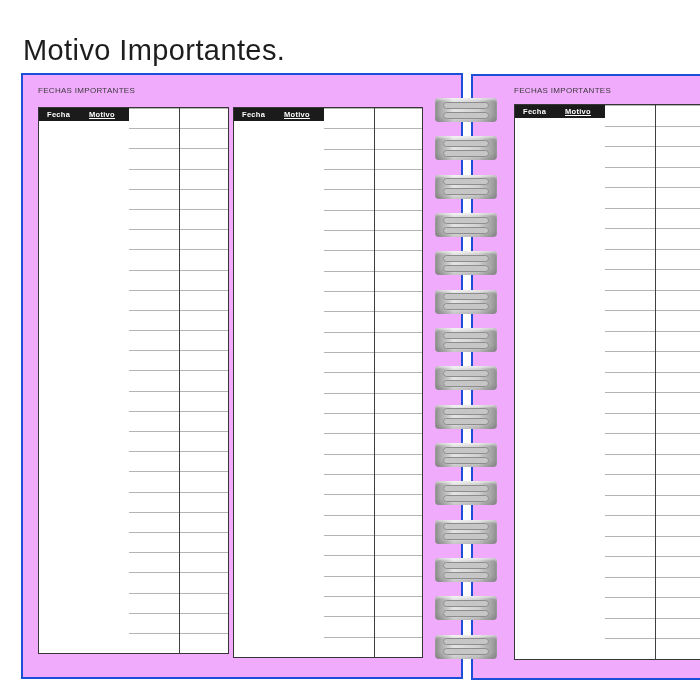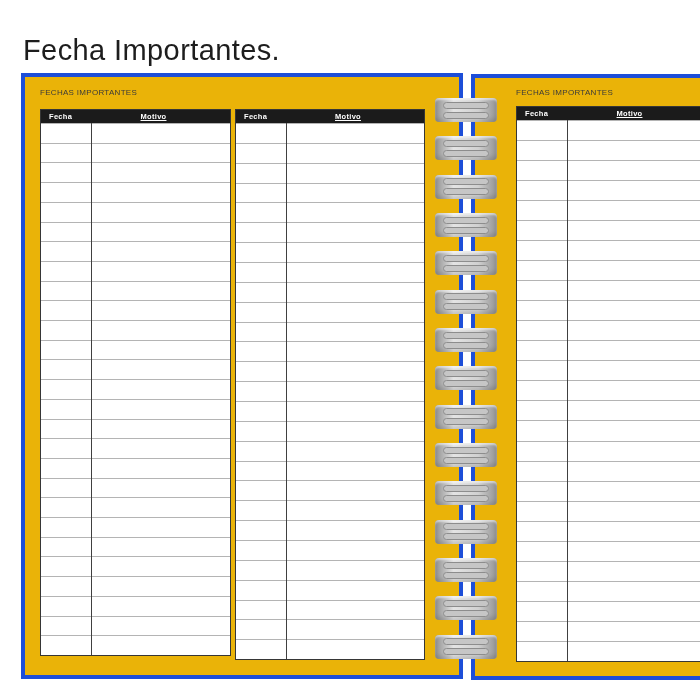--- a/index.html
+++ b/index.html
@@ -7,35 +7,35 @@
     width:700px;height:700px;position:relative;overflow:hidden;
     background:#ffffff;
     font-family:"Liberation Sans",sans-serif;
   }
   .title{
     position:absolute;left:23px;top:13px;
     font-size:29px;font-weight:300;line-height:1.3;
     letter-spacing:0.4px;color:#1d1d1d;
   }
   .page{
-    position:absolute;background:#eab308;box-sizing:border-box;
-    border:4px solid #1d4ed8;
+    position:absolute;background:#f0abfc;box-sizing:border-box;
+    border:2px solid #1d4ed8;
   }
   .page.left{left:21px;top:73px;width:442px;height:606px;}
   .page.right{left:471px;top:74px;width:236px;height:606px;border-right:none;}
   .page-label{
     position:absolute;font-size:8px;letter-spacing:0.3px;color:#3a3a3a;
     line-height:9px;white-space:nowrap;
   }
   .page.left .page-label{left:15px;top:11px;}
   .page.right .page-label{left:41px;top:10px;}
   .table{
     position:absolute;box-sizing:border-box;background:#ffffff;
     border:1px solid #363636;
-    display:flex;flex-direction:column;
+    display:flex;flex-direction:row;
   }
   .t-l1{left:15px;top:32px;width:191px;height:547px;}
   .t-l2{left:210px;top:32px;width:190px;height:551px;}
   .t-r1{left:41px;top:28px;width:191px;height:556px;}
   .thead{
     flex:none;height:13px;background:#1b1b1b;display:flex;align-items:center;
   }
   .th{
     color:#ffffff;font-size:7.5px;font-weight:bold;letter-spacing:0.3px;
     line-height:13px;white-space:nowrap;
@@ -60,21 +60,21 @@
     display:flex;flex-direction:column;align-items:center;justify-content:center;gap:3px;
   }
   .wire{
     width:46px;height:7px;border-radius:4px;box-sizing:border-box;
     background:#c6c6c6;border:1px solid #8d8d8d;flex:none;
   }
 </style>
 </head>
 <body>
 
-<h1 class="title">Fecha Importantes.</h1>
+<h1 class="title">Motivo Importantes.</h1>
 
 <div>
 
   <section class="page left">
     <div class="page-label">FECHAS IMPORTANTES</div>
 
     <div class="table t-l1">
       <div class="thead">
         <div class="th fecha">Fecha</div>
         <div class="th motivo">Motivo</div>

